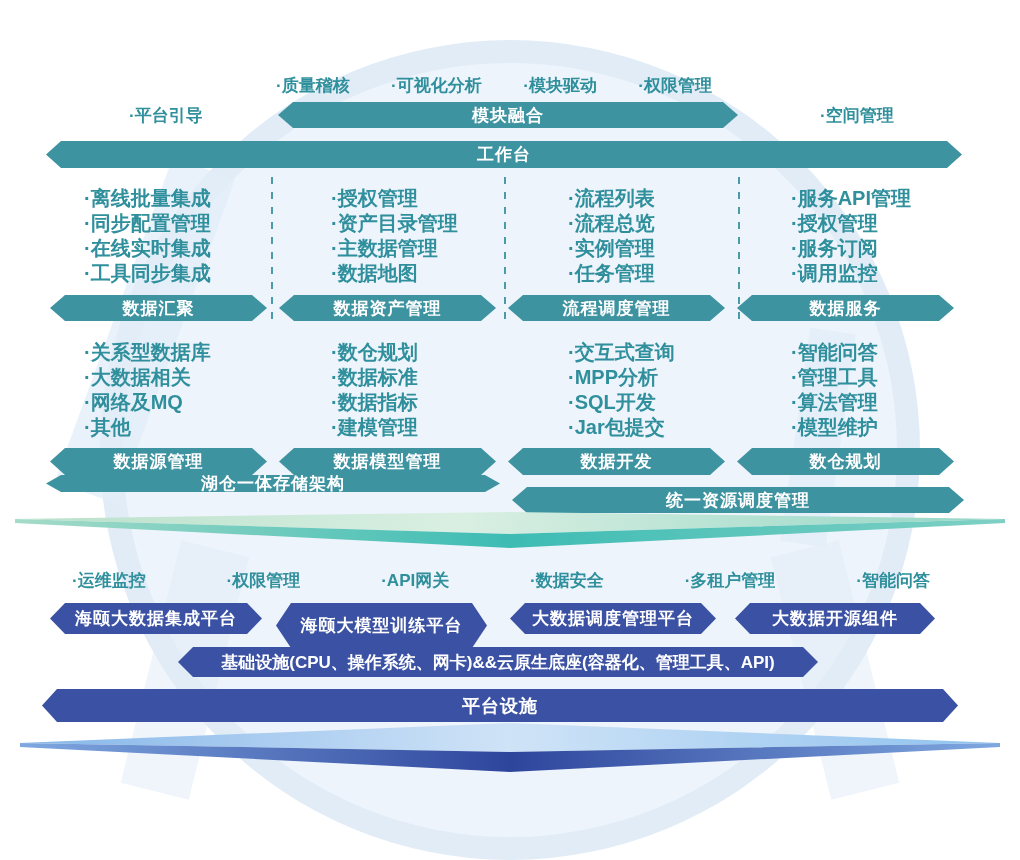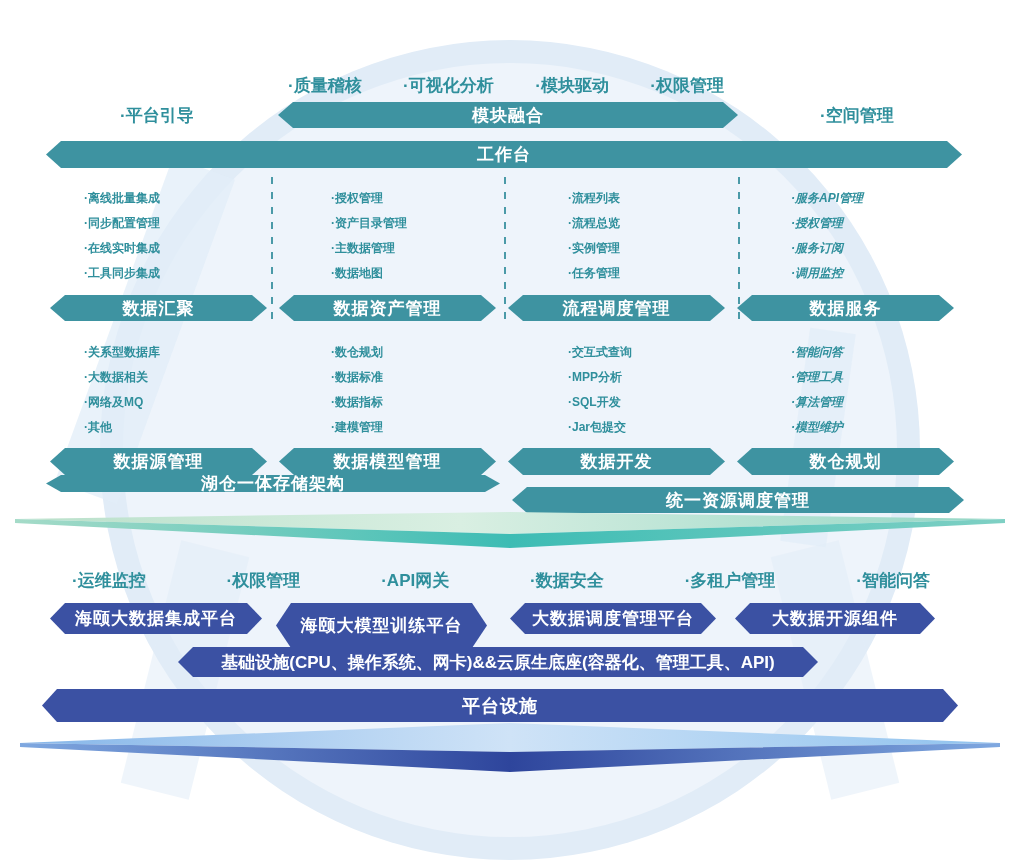--- a/index.html
+++ b/index.html
@@ -19,51 +19,51 @@
   .stripe-d{left:800px;top:545px;width:70px;height:250px;transform:rotate(-14deg);opacity:.55;}
   
   .ribbon{
     background:var(--teal_banner,#3e93a1);color:#fff;display:flex;align-items:center;justify-content:center;
     clip-path:polygon(15px 0,calc(100% - 15px) 0,100% 50%,calc(100% - 15px) 100%,15px 100%,0 50%);
     font-size:17px;white-space:nowrap;letter-spacing:1px;
   }
   .ribbon.blue{background:var(--blue_banner,#3b51a3);}
   
   .tlabel{color:var(--teal_text,#2f8f9c);font-size:17px;white-space:nowrap;}
-  .feature-row{left:288px;top:74px;width:436px;display:flex;justify-content:space-between;}
+  .feature-row{left:276px;top:74px;width:436px;display:flex;justify-content:space-between;}
   .bottom-label-row{left:72px;top:569px;width:858px;display:flex;justify-content:space-between;}
   
   .sec{left:46px;width:916px;display:flex;}
   .col{flex:1;display:flex;flex-direction:column;min-width:0;}
   .col ul{list-style:none;margin:0;padding:0;}
-  .col li{font-size:12px;line-height:25px;color:var(--teal_text,#2f8f9c);white-space:nowrap;}
+  .col li{font-size:20px;line-height:25px;color:var(--teal_text,#2f8f9c);white-space:nowrap;}
   .col:nth-child(1) ul{padding-left:38px;}
   .col:nth-child(2) ul{padding-left:56px;}
   .col:nth-child(3) ul{padding-left:64px;}
-  .col:nth-child(4) ul{padding-left:58px;font-style:italic;}
+  .col:nth-child(4) ul{padding-left:58px;}
   .col .ribbon{margin:9px 8px 0 4px;height:26px;}
   .sec2 .col .ribbon{height:27px;margin-top:8px;}
   .divider{width:2px;top:177px;height:143px;
     background:repeating-linear-gradient(180deg,var(--divider_dash,#4a9aa8) 0 7px,transparent 7px 15px);}
   
   svg{display:block;}
 </style>
 </head>
 <body>
 
 <div class="stage">
 
   <div class="abs bg-ring"></div>
   <div class="abs bg-circle"></div>
   <div class="abs stripe stripe-a"></div>
   <div class="abs stripe stripe-b"></div>
   <div class="abs stripe stripe-c"></div>
   <div class="abs stripe stripe-d"></div>
 
-  <span class="abs tlabel" style="left:120px;top:104px;">·平台引导</span>
+  <span class="abs tlabel" style="left:129px;top:104px;">·平台引导</span>
   <span class="abs tlabel" style="left:820px;top:104px;">·空间管理</span>
 
   <div class="abs feature-row">
     <span class="tlabel">·质量稽核</span>
     <span class="tlabel">·可视化分析</span>
     <span class="tlabel">·模块驱动</span>
     <span class="tlabel">·权限管理</span>
   </div>
 
   <div class="abs ribbon" style="left:278px;top:102px;width:460px;height:26px;">模块融合</div>

